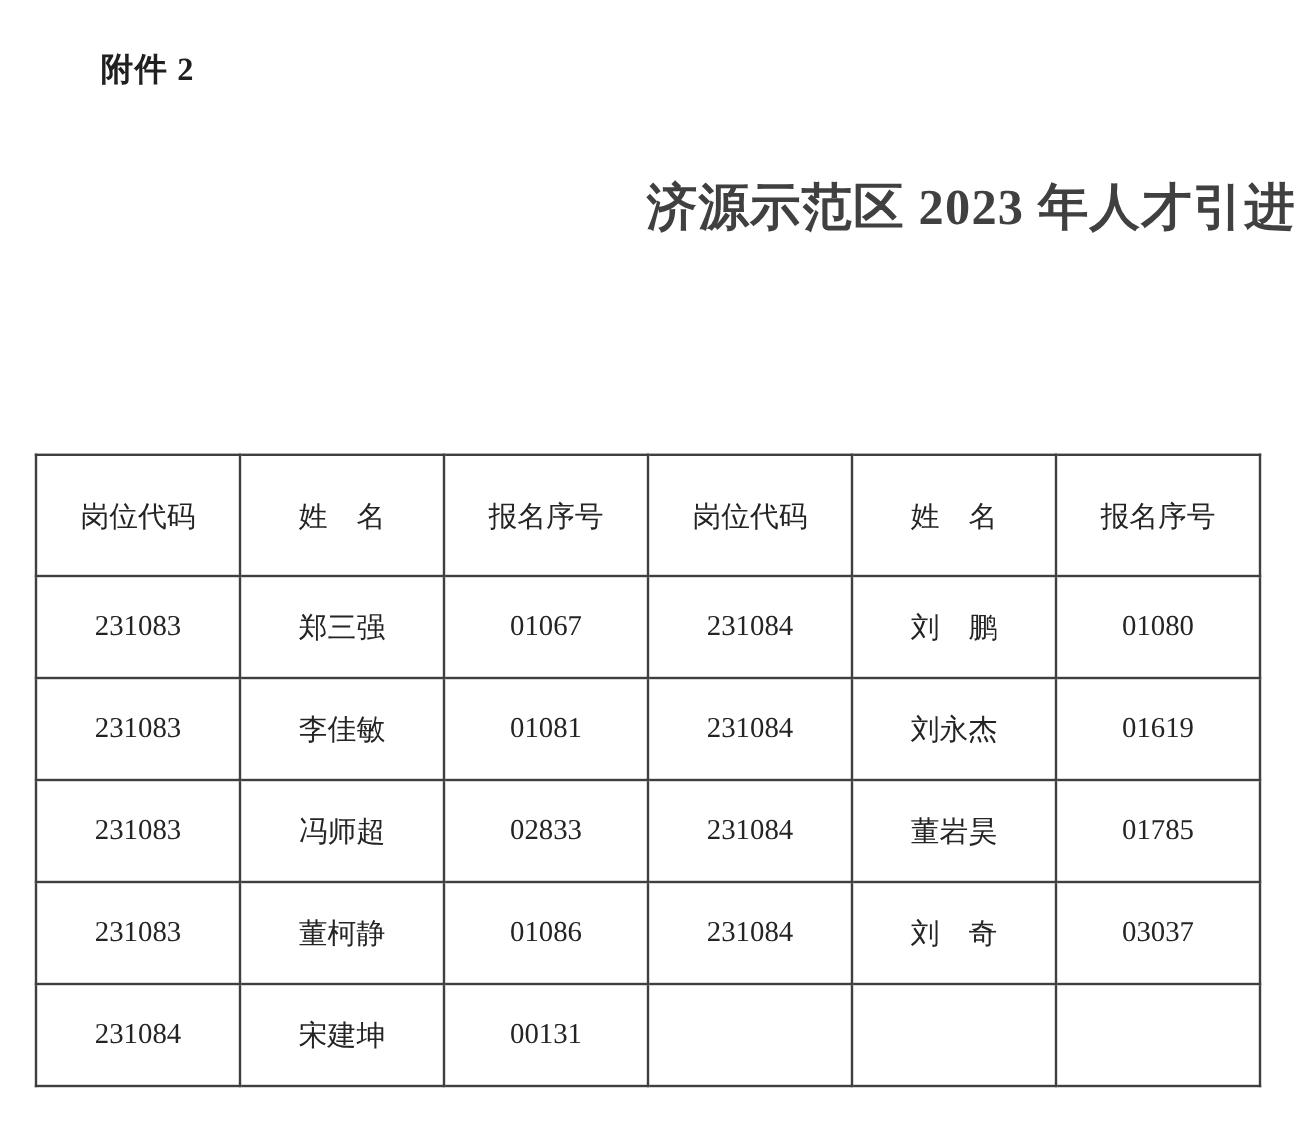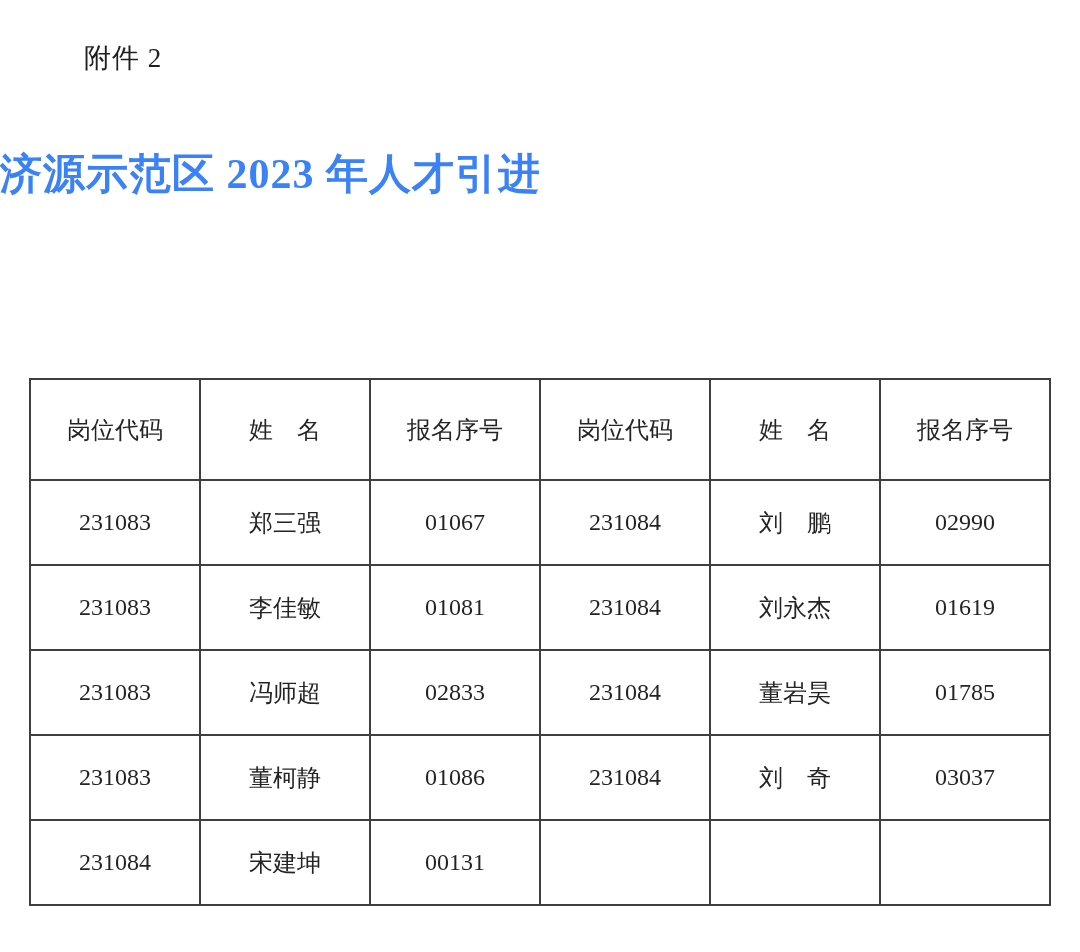--- a/index.html
+++ b/index.html
@@ -16,31 +16,32 @@
     background: #ffffff;
     overflow: hidden;
   }
   .attachment {
     position: absolute;
     left: 84px;
     top: 40px;
     font-size: 27px;
     letter-spacing: 1px;
     color: #202020;
+    font-weight: bold;
   }
   .title {
     position: absolute;
     top: 146px;
     left: 0;
     width: 100%;
-    text-align: left;
+    text-align: right;
     font-weight: 700;
     font-size: 42px;
     line-height: 57px;
-    color: #3b82f6;
+    color: #404040;
     letter-spacing: 1px;
   }
   table.roster {
     position: absolute;
     left: 29px;
     top: 378px;
     width: 1022px;
     border-collapse: collapse;
     table-layout: fixed;
   }
@@ -81,21 +82,21 @@
           <th>报名序号</th>
         </tr>
     </thead>
     <tbody>
         <tr>
           <td>231083</td>
           <td>郑三强</td>
           <td>01067</td>
           <td>231084</td>
           <td>刘　鹏</td>
-          <td>02990</td>
+          <td>01080</td>
         </tr>
         <tr>
           <td>231083</td>
           <td>李佳敏</td>
           <td>01081</td>
           <td>231084</td>
           <td>刘永杰</td>
           <td>01619</td>
         </tr>
         <tr>

